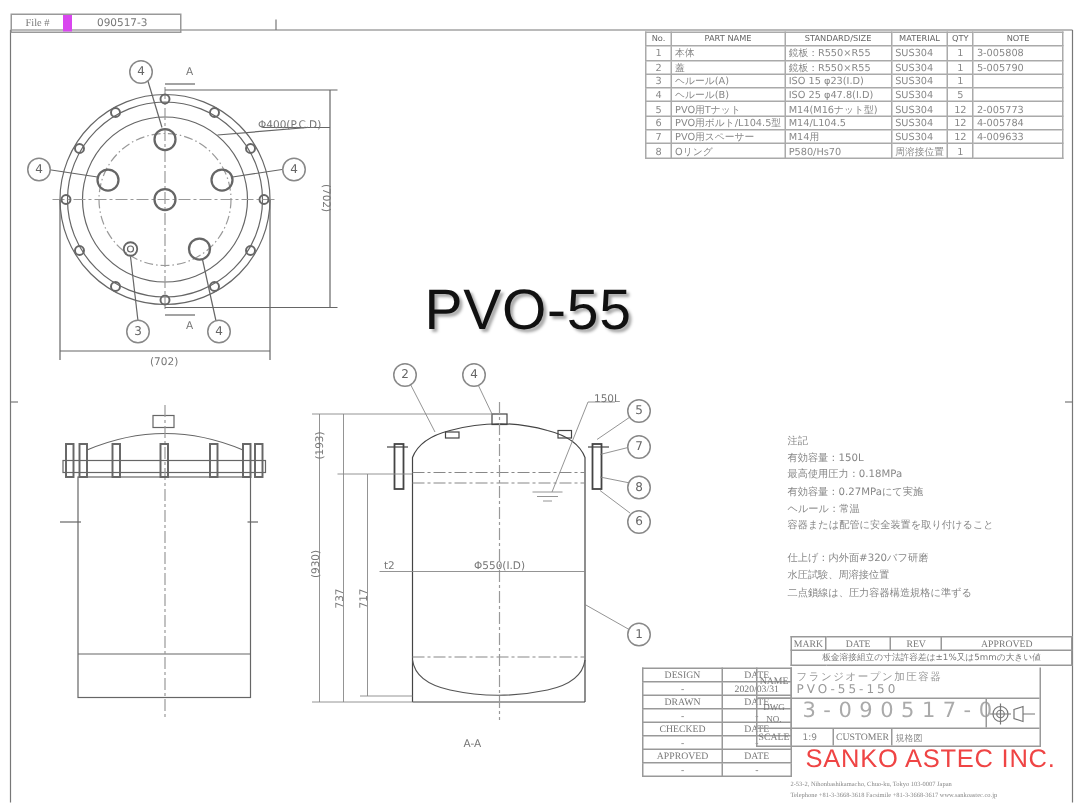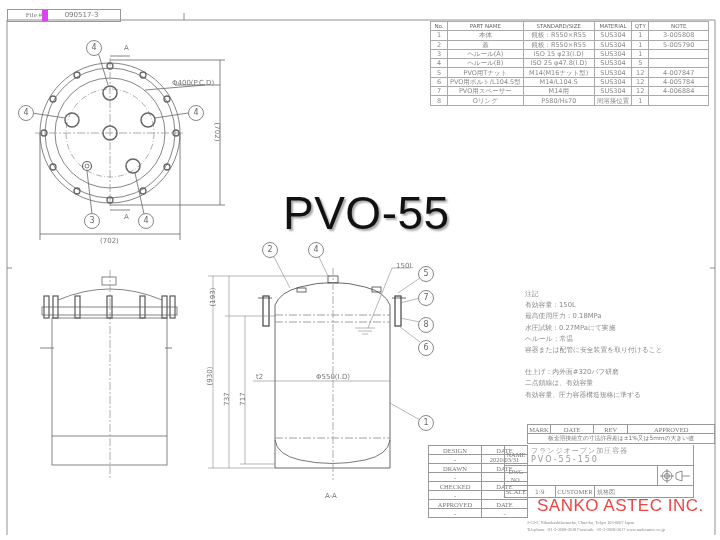--- a/index.html
+++ b/index.html
@@ -1,26 +1,26 @@
 <!DOCTYPE html>
 <html><head>
 <meta charset="utf-8">
 <style>
   html, body { margin:0; padding:0; background:#fff; }
   body { width:720px; height:540px; position:relative; overflow:hidden; font-family:"DejaVu Sans", sans-serif; color:#555; }
   .abs { position:absolute; }
   svg { position:absolute; left:0; top:0; }
   .t { position:absolute; font-size:7px; color:#777; white-space:nowrap; }
   .serif { font-family:"Liberation Serif", serif; }
-  .big-title { position:absolute; left:283px; top:186px; font-family:"Liberation Sans", sans-serif; font-size:46px; color:#111; text-shadow:2px 2px 2px #aaa; letter-spacing:0.5px; }
+  .big-title { position:absolute; left:283px; top:186px; font-family:"Liberation Sans", sans-serif; font-size:38px; color:#111; text-shadow:2px 2px 2px #aaa; letter-spacing:0.5px; }
   table.parts { position:absolute; left:430px; top:21px; border-collapse:collapse; font-size:6.5px; color:#888; }
-  table.parts td, table.parts th { border:1px solid #aaa; height:8.3px; padding:0 2px; font-weight:normal; white-space:nowrap; line-height:8px;text-align:center;}
+  table.parts td, table.parts th { border:1px solid #aaa; height:8.3px; padding:0 2px; font-weight:normal; white-space:nowrap; line-height:8px;}
   table.parts th { font-size:5.5px; color:#666; }
   .filebox { position:absolute; left:7px; top:9px; width:112px; height:11px; border:1px solid #999; font-size:7px; color:#777; }
-  .filebox .lbl { position:absolute; left:0; top:0; width:34px; height:11px; border-right:6px solid #d946ef; text-align:right; line-height:11px; font-family:"Liberation Serif", serif; }
+  .filebox .lbl { position:absolute; left:0; top:0; width:34px; height:11px; border-right:6px solid #d946ef; text-align:center; line-height:11px; font-family:"Liberation Serif", serif; }
   .filebox .val { position:absolute; left:35px; top:0; width:77px; text-align:center; line-height:11px; }
   .notes { position:absolute; left:525px; top:289px; font-size:6.8px; color:#888; line-height:11.2px; }
   .tb { position:absolute; border-collapse:collapse; font-family:"Liberation Serif", serif; font-size:6.5px; color:#777; }
   .tb td { border:1px solid #999; text-align:center; padding:0; height:8px; }
   .company { position:absolute; left:537px; top:496px; font-family:"Liberation Sans", sans-serif; font-size:17px; color:#ef4444; letter-spacing:0.5px; }
   .addr { position:absolute; left:527px; top:519px; font-family:"Liberation Serif", serif; font-size:4.3px; color:#888; line-height:7px; }
   .balloon { position:absolute; width:14px; height:14px; border:1px solid #888; border-radius:50%; background:#fff; text-align:center; font-size:8px; line-height:14px; color:#666; }
 </style>
 </head>
 <body>
@@ -198,37 +198,37 @@
         <td>SUS304</td>
         <td style="text-align:center">5</td>
         <td></td>
       </tr>
   <tr>
         <td style="text-align:center">5</td>
         <td>PVO用Tナット</td>
         <td>M14(M16ナット型)</td>
         <td>SUS304</td>
         <td style="text-align:center">12</td>
-        <td>4-007847</td>
+        <td>2-005773</td>
       </tr>
   <tr>
         <td style="text-align:center">6</td>
         <td>PVO用ボルト/L104.5型</td>
         <td>M14/L104.5</td>
         <td>SUS304</td>
         <td style="text-align:center">12</td>
         <td>4-005784</td>
       </tr>
   <tr>
         <td style="text-align:center">7</td>
         <td>PVO用スペーサー</td>
         <td>M14用</td>
         <td>SUS304</td>
         <td style="text-align:center">12</td>
-        <td>4-006884</td>
+        <td>4-009633</td>
       </tr>
   <tr>
         <td style="text-align:center">8</td>
         <td>Oリング</td>
         <td>P580/Hs70</td>
         <td>周溶接位置</td>
         <td style="text-align:center">1</td>
         <td></td>
       </tr>
 </tbody>
@@ -254,33 +254,33 @@
 <span class="balloon" style="left:418px;top:317px;">8</span>
 <span class="balloon" style="left:418px;top:340px;">6</span>
 <span class="balloon" style="left:418px;top:415px;">1</span>
 <span class="t" style="left:396px;top:262px;">150L</span>
 <span class="t" style="left:201px;top:372px;transform:rotate(-90deg);">(930)</span>
 <span class="t" style="left:204px;top:293px;transform:rotate(-90deg);">(193)</span>
 <span class="t" style="left:220px;top:395px;transform:rotate(-90deg);">737</span>
 <span class="t" style="left:236px;top:395px;transform:rotate(-90deg);">717</span>
 <span class="t" style="left:256px;top:373px;">t2</span>
 <span class="t" style="left:316px;top:373px;">Φ550(I.D)</span>
-<span class="t" style="left:325px;top:492px;text-align:center;">A-A</span>
+<span class="t" style="left:309px;top:492px;text-align:center;">A-A</span>
 
 <div class="notes">
   <div>注記</div>
   <div>有効容量：150L</div>
   <div>最高使用圧力：0.18MPa</div>
-  <div>水圧試験：0.27MPaにて実施</div>
+  <div>有効容量：0.27MPaにて実施</div>
   <div>ヘルール：常温</div>
   <div>容器または配管に安全装置を取り付けること</div>
   <div style="height:11px"></div>
   <div>仕上げ：内外面#320バフ研磨</div>
-  <div>二点鎖線は、有効容量</div>
-  <div>有効容量、圧力容器構造規格に準ずる</div>
+  <div>水圧試験、周溶接位置</div>
+  <div>二点鎖線は、圧力容器構造規格に準ずる</div>
 </div>
 
 <table class="tb" style="left:428px;top:445px;width:100px;">
   <tbody>
       <tr>
         <td>DESIGN</td>
         <td>DATE</td>
       </tr>
   <tr>
         <td>-</td>
@@ -325,20 +325,21 @@
         <td colspan="4" style="font-family:'DejaVu Sans',sans-serif;font-size:5.8px;">板金溶接組立の寸法許容差は±1%又は5mmの大きい値</td>
       </tr>
 </tbody>
   </table>
 <div class="abs" style="left:504px;top:445px;width:188px;height:52px;border:1px solid #999;border-top:none;">
   <div class="abs serif" style="left:0;top:0;width:22px;height:20px;border-right:1px solid #999;border-bottom:1px solid #999;font-size:6.5px;line-height:20px;text-align:center;color:#777;">NAME</div>
   <div class="abs" style="left:26px;top:1px;font-size:7px;color:#999;letter-spacing:1px;">フランジオープン加圧容器</div>
   <div class="abs" style="left:26px;top:10px;font-size:8px;color:#999;letter-spacing:2px;">PVO-55-150</div>
   <div class="abs" style="left:0;top:20px;width:188px;border-top:1px solid #999;"></div>
   <div class="abs serif" style="left:0;top:21px;width:22px;height:19px;border-right:1px solid #999;font-size:6px;line-height:8px;text-align:center;color:#777;padding-top:2px;"><span>DWG</span><br><span>NO.</span></div>
+  <div class="abs" style="left:30px;top:21px;font-size:14px;color:#aaa;letter-spacing:5px;">3-090517-0</div>
   <div class="abs" style="left:152px;top:21px;width:36px;height:19px;border-left:1px solid #999;">
     <svg width="36" height="19" viewBox="0 0 36 19">
         <g fill="none" stroke="#777" stroke-width="0.8">
           <circle cx="9" cy="10" r="5"></circle>
           <circle cx="9" cy="10" r="2.5"></circle>
           <line x1="2" y1="10" x2="16" y2="10"></line>
           <line x1="9" y1="3" x2="9" y2="17"></line>
           <path d="M18 7 L24 5 L24 15 L18 13 Z"></path>
           <line x1="24" y1="10" x2="32" y2="10"></line>
         </g>

